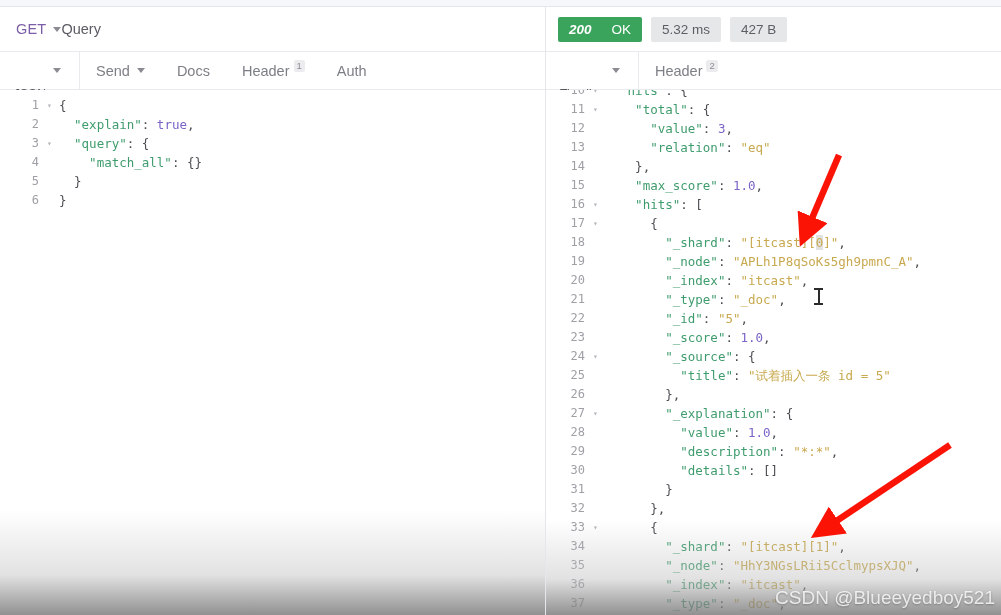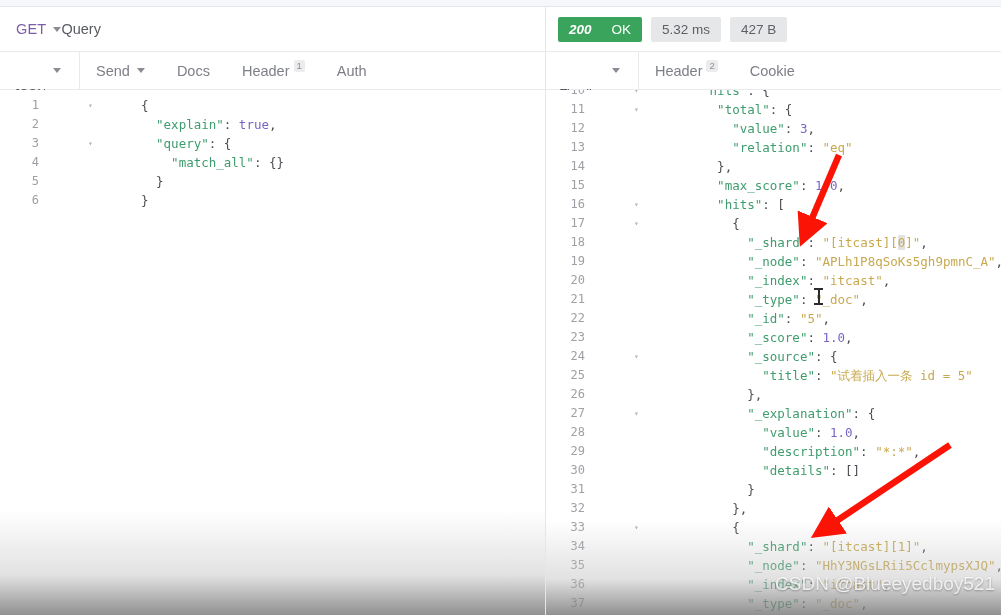--- a/index.html
+++ b/index.html
@@ -168,21 +168,20 @@
   .code {
     font-family: "DejaVu Sans Mono", "Liberation Mono", monospace;
     font-size: 12.5px;
     line-height: 19px;
     white-space: pre;
   }
   .ln-row {
     display: flex;
     height: 19px;
     align-items: center;
-    gap: 41px;
   }
   .gutter {
     width: 44px;
     min-width: 44px;
     text-align: right;
     color: #9ea0a6;
     font-size: 12px;
     padding-right: 5px;
     user-select: none;
   }
@@ -233,21 +232,21 @@
     width: 9px; height: 17px;
     pointer-events: none;
   }
   .ibeam .bar { position: absolute; left: 3.5px; top: 2px; width: 2px; height: 13px; background: #2b2b2b; }
   .ibeam .cap-t { position: absolute; left: 0; top: 0; width: 9px; height: 2px; background: #2b2b2b; }
   .ibeam .cap-b { position: absolute; left: 0; bottom: 0; width: 9px; height: 2px; background: #2b2b2b; }
 
   
   .watermark {
     position: absolute;
-    right: 6px; bottom: 20px;
+    right: 6px; bottom: 6px;
     font-size: 19px;
     color: rgba(255,255,255,0.80);
     text-shadow: 0 1px 2px rgba(90,90,90,0.55);
     font-family: "Liberation Sans", sans-serif;
     pointer-events: none;
     white-space: nowrap;
   }
 </style>
 </head>
 <body>
@@ -308,23 +307,20 @@
 
     <div class="tab-row">
       <div class="tab-first">
         <span class="tf-label">Timeline</span>
         <span class="caret"></span>
       </div>
       <div id="resp-tabs" style="display:flex;">
           <div class="tab">
             <span>Header</span>
             <sup>2</sup>
-          </div>
-          <div class="tab">
-            <span>Cookie</span>
           </div>
         </div>
     </div>
 
     <div class="code-wrap right-code">
       <div class="code clip-top" id="resp-code"><div class="ln-row"><div class="gutter">10</div><div class="fold">▾</div><div class="src">  <span class="k">"hits"</span><span class="p">: {</span></div></div><div class="ln-row"><div class="gutter">11</div><div class="fold">▾</div><div class="src">    <span class="k">"total"</span><span class="p">: {</span></div></div><div class="ln-row"><div class="gutter">12</div><div class="fold"></div><div class="src">      <span class="k">"value"</span><span class="p">: </span><span class="n">3</span><span class="p">,</span></div></div><div class="ln-row"><div class="gutter">13</div><div class="fold"></div><div class="src">      <span class="k">"relation"</span><span class="p">: </span><span class="s">"eq"</span></div></div><div class="ln-row"><div class="gutter">14</div><div class="fold"></div><div class="src">    <span class="p">},</span></div></div><div class="ln-row"><div class="gutter">15</div><div class="fold"></div><div class="src">    <span class="k">"max_score"</span><span class="p">: </span><span class="n">1.0</span><span class="p">,</span></div></div><div class="ln-row"><div class="gutter">16</div><div class="fold">▾</div><div class="src">    <span class="k">"hits"</span><span class="p">: [</span></div></div><div class="ln-row"><div class="gutter">17</div><div class="fold">▾</div><div class="src">      <span class="p">{</span></div></div><div class="ln-row"><div class="gutter">18</div><div class="fold"></div><div class="src">        <span class="k">"_shard"</span><span class="p">: </span><span class="s">"[itcast][</span><span class="s hl">0</span><span class="s">]"</span><span class="p">,</span></div></div><div class="ln-row"><div class="gutter">19</div><div class="fold"></div><div class="src">        <span class="k">"_node"</span><span class="p">: </span><span class="s">"APLh1P8qSoKs5gh9pmnC_A"</span><span class="p">,</span></div></div><div class="ln-row"><div class="gutter">20</div><div class="fold"></div><div class="src">        <span class="k">"_index"</span><span class="p">: </span><span class="s">"itcast"</span><span class="p">,</span></div></div><div class="ln-row"><div class="gutter">21</div><div class="fold"></div><div class="src">        <span class="k">"_type"</span><span class="p">: </span><span class="s">"_doc"</span><span class="p">,</span></div></div><div class="ln-row"><div class="gutter">22</div><div class="fold"></div><div class="src">        <span class="k">"_id"</span><span class="p">: </span><span class="s">"5"</span><span class="p">,</span></div></div><div class="ln-row"><div class="gutter">23</div><div class="fold"></div><div class="src">        <span class="k">"_score"</span><span class="p">: </span><span class="n">1.0</span><span class="p">,</span></div></div><div class="ln-row"><div class="gutter">24</div><div class="fold">▾</div><div class="src">        <span class="k">"_source"</span><span class="p">: {</span></div></div><div class="ln-row"><div class="gutter">25</div><div class="fold"></div><div class="src">          <span class="k">"title"</span><span class="p">: </span><span class="s">"试着插入一条 id = 5"</span></div></div><div class="ln-row"><div class="gutter">26</div><div class="fold"></div><div class="src">        <span class="p">},</span></div></div><div class="ln-row"><div class="gutter">27</div><div class="fold">▾</div><div class="src">        <span class="k">"_explanation"</span><span class="p">: {</span></div></div><div class="ln-row"><div class="gutter">28</div><div class="fold"></div><div class="src">          <span class="k">"value"</span><span class="p">: </span><span class="n">1.0</span><span class="p">,</span></div></div><div class="ln-row"><div class="gutter">29</div><div class="fold"></div><div class="src">          <span class="k">"description"</span><span class="p">: </span><span class="s">"*:*"</span><span class="p">,</span></div></div><div class="ln-row"><div class="gutter">30</div><div class="fold"></div><div class="src">          <span class="k">"details"</span><span class="p">: []</span></div></div><div class="ln-row"><div class="gutter">31</div><div class="fold"></div><div class="src">        <span class="p">}</span></div></div><div class="ln-row"><div class="gutter">32</div><div class="fold"></div><div class="src">      <span class="p">},</span></div></div><div class="ln-row"><div class="gutter">33</div><div class="fold">▾</div><div class="src">      <span class="p">{</span></div></div><div class="ln-row"><div class="gutter">34</div><div class="fold"></div><div class="src">        <span class="k">"_shard"</span><span class="p">: </span><span class="s">"[itcast][1]"</span><span class="p">,</span></div></div><div class="ln-row"><div class="gutter">35</div><div class="fold"></div><div class="src">        <span class="k">"_node"</span><span class="p">: </span><span class="s">"HhY3NGsLRii5CclmypsXJQ"</span><span class="p">,</span></div></div><div class="ln-row"><div class="gutter">36</div><div class="fold"></div><div class="src">        <span class="k">"_index"</span><span class="p">: </span><span class="s">"itcast"</span><span class="p">,</span></div></div><div class="ln-row"><div class="gutter">37</div><div class="fold"></div><div class="src">        <span class="k">"_type"</span><span class="p">: </span><span class="s">"_doc"</span><span class="p">,</span></div></div></div>
       <div class="fade"></div>
     </div>
   </div>
 

